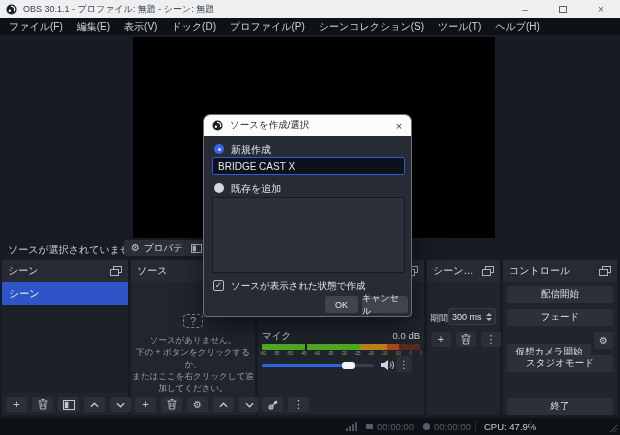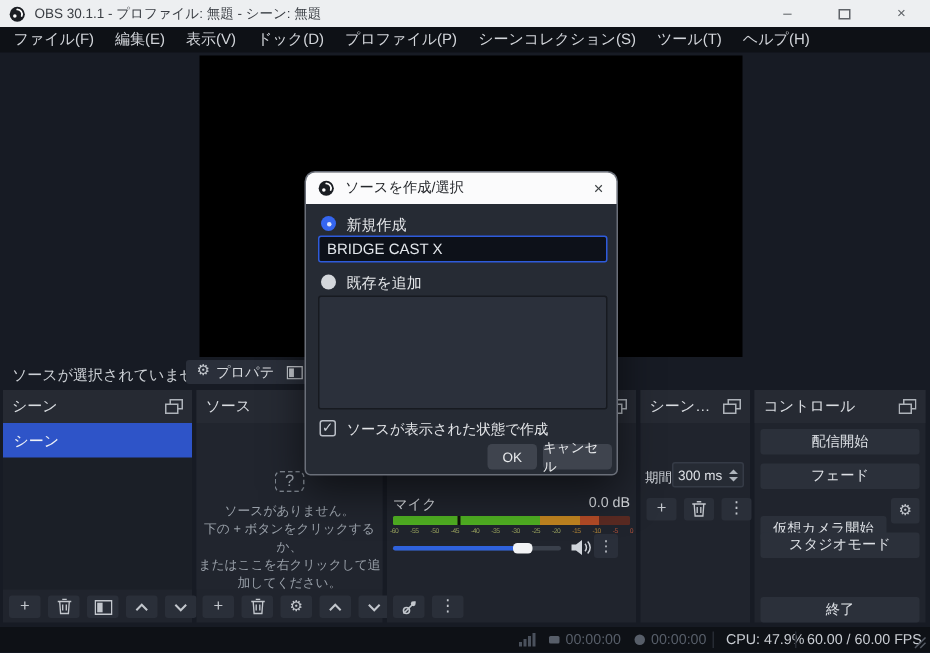--- a/index.html
+++ b/index.html
@@ -400,21 +400,20 @@
       <span class="streamsq"></span>
       <span>00:00:00</span>
     </div>
     <div class="sb dim" style="left:423px;">
       <span class="recdot"></span>
       <span>00:00:00</span>
     </div>
     <div class="sbsep" style="left:475px;"></div>
     <div class="sb lit" style="left:484px;">CPU: 47.9%</div>
     <div class="sbsep" style="left:530px;"></div>
-    <div class="sb lit" style="left:538px;">60.00 / 60.00 FPS</div>
     <svg class="grip" width="9" height="9" viewBox="0 0 9 9">
       <path d="M8 1 L1 8 M8 4.5 L4.5 8 M8 8 L8 8" stroke="currentColor" stroke-width="1" fill="none"></path>
     </svg>
   </div>
 
   <div class="dialog">
     <div class="dlg-titlebar">
       <svg class="logo" viewBox="0 0 24 24">
         <circle cx="12" cy="12" r="11" fill="#1b1e23"></circle>
         <path d="M12 5 a7 7 0 0 1 6.5 9.5" stroke="#fff" stroke-width="2.6" fill="none" stroke-linecap="round"></path>

